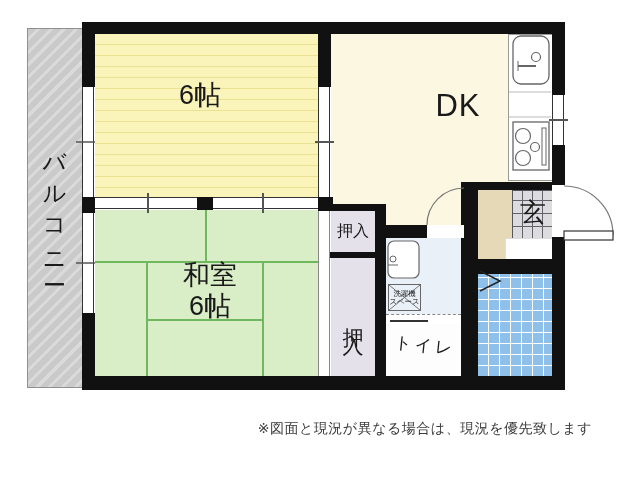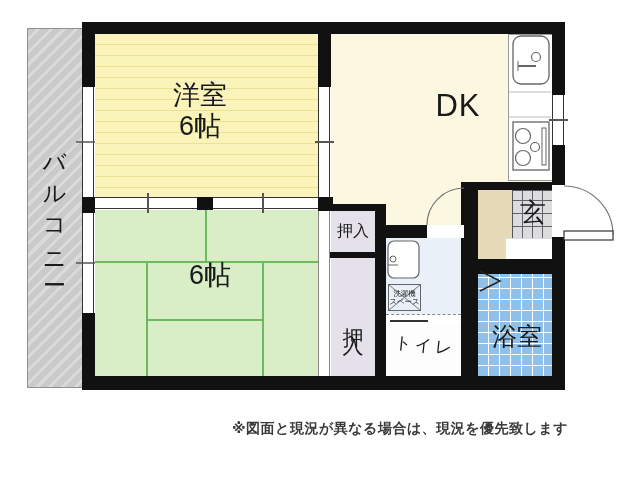--- a/index.html
+++ b/index.html
@@ -38,21 +38,21 @@
   #bathroom{left:478px;top:274px;width:74px;height:102px;background-color:var(--bathroom);
     background-image:repeating-linear-gradient(90deg,transparent 0 10px,var(--bathroom-grid) 10px 11px),
                      repeating-linear-gradient(0deg,transparent 0 10px,var(--bathroom-grid) 10px 11px);}
   .win{position:absolute;background:#ffffff;}
   .win.v{border-left:1.5px solid #333;border-right:1.5px solid #333;}
   .win.h{border-top:1.5px solid #333;border-bottom:1.5px solid #333;}
   .tick{position:absolute;background:#555;}
   #washer-box{left:388px;top:284px;width:31px;height:25px;border:1px solid #666;}
   #washer-label{position:absolute;inset:0;display:flex;flex-direction:column;align-items:center;justify-content:center;
     font-size:10px;line-height:1.05;transform:scale(0.74);transform-origin:center;white-space:nowrap;}
-  #note{left:232px;top:420px;width:360px;font-size:14px;letter-spacing:0.5px;color:#3a3a3a;text-align:left;font-weight:bold;}
+  #note{left:232px;top:420px;width:360px;font-size:14px;letter-spacing:0.5px;color:#3a3a3a;text-align:right;}
   svg{position:absolute;left:0;top:0;pointer-events:none;}
 </style>
 </head>
 <body>
 
 <div id="canvas">
 
   <div id="balcony" class="abs flexc">
     <span class="vtext" style="font-size:23px;letter-spacing:8px;">バルコニー</span>
   </div>
@@ -160,26 +160,25 @@
       <rect x="564" y="231" width="49" height="9" fill="#ffffff" stroke="#333" stroke-width="1.2"></rect>
     </g>
 
     <polyline points="480,271 500,281 480,291" fill="none" stroke="#222" stroke-width="1.5"></polyline>
 
     <line x1="76" y1="142" x2="95" y2="142" stroke="#555" stroke-width="1.5"></line>
     <line x1="76" y1="263" x2="95" y2="263" stroke="#555" stroke-width="1.5"></line>
   </svg>
 
   <div class="label" style="left:120px;top:80px;width:160px;font-size:27px;">
-    <div>洋室</div>
     <div>6帖</div>
   </div>
   <div class="label" style="left:130px;top:260px;width:160px;font-size:27px;">
+    <div>和室</div>
     <div>6帖</div>
   </div>
   <div class="label" style="left:418px;top:88px;width:80px;font-size:31px;letter-spacing:1px;">DK</div>
   <div class="label" style="left:390px;top:336px;width:70px;font-size:17px;letter-spacing:3px;transform:rotate(6deg);">トイレ</div>
-  <div class="label" style="left:486px;top:322px;width:62px;font-size:25px;">浴室</div>
   <div class="label" style="left:517px;top:198px;width:32px;font-size:26px;">玄</div>
 
   <div id="note" class="abs">※図面と現況が異なる場合は、現況を優先致します</div>
 
 </div>
 
 </body></html>

